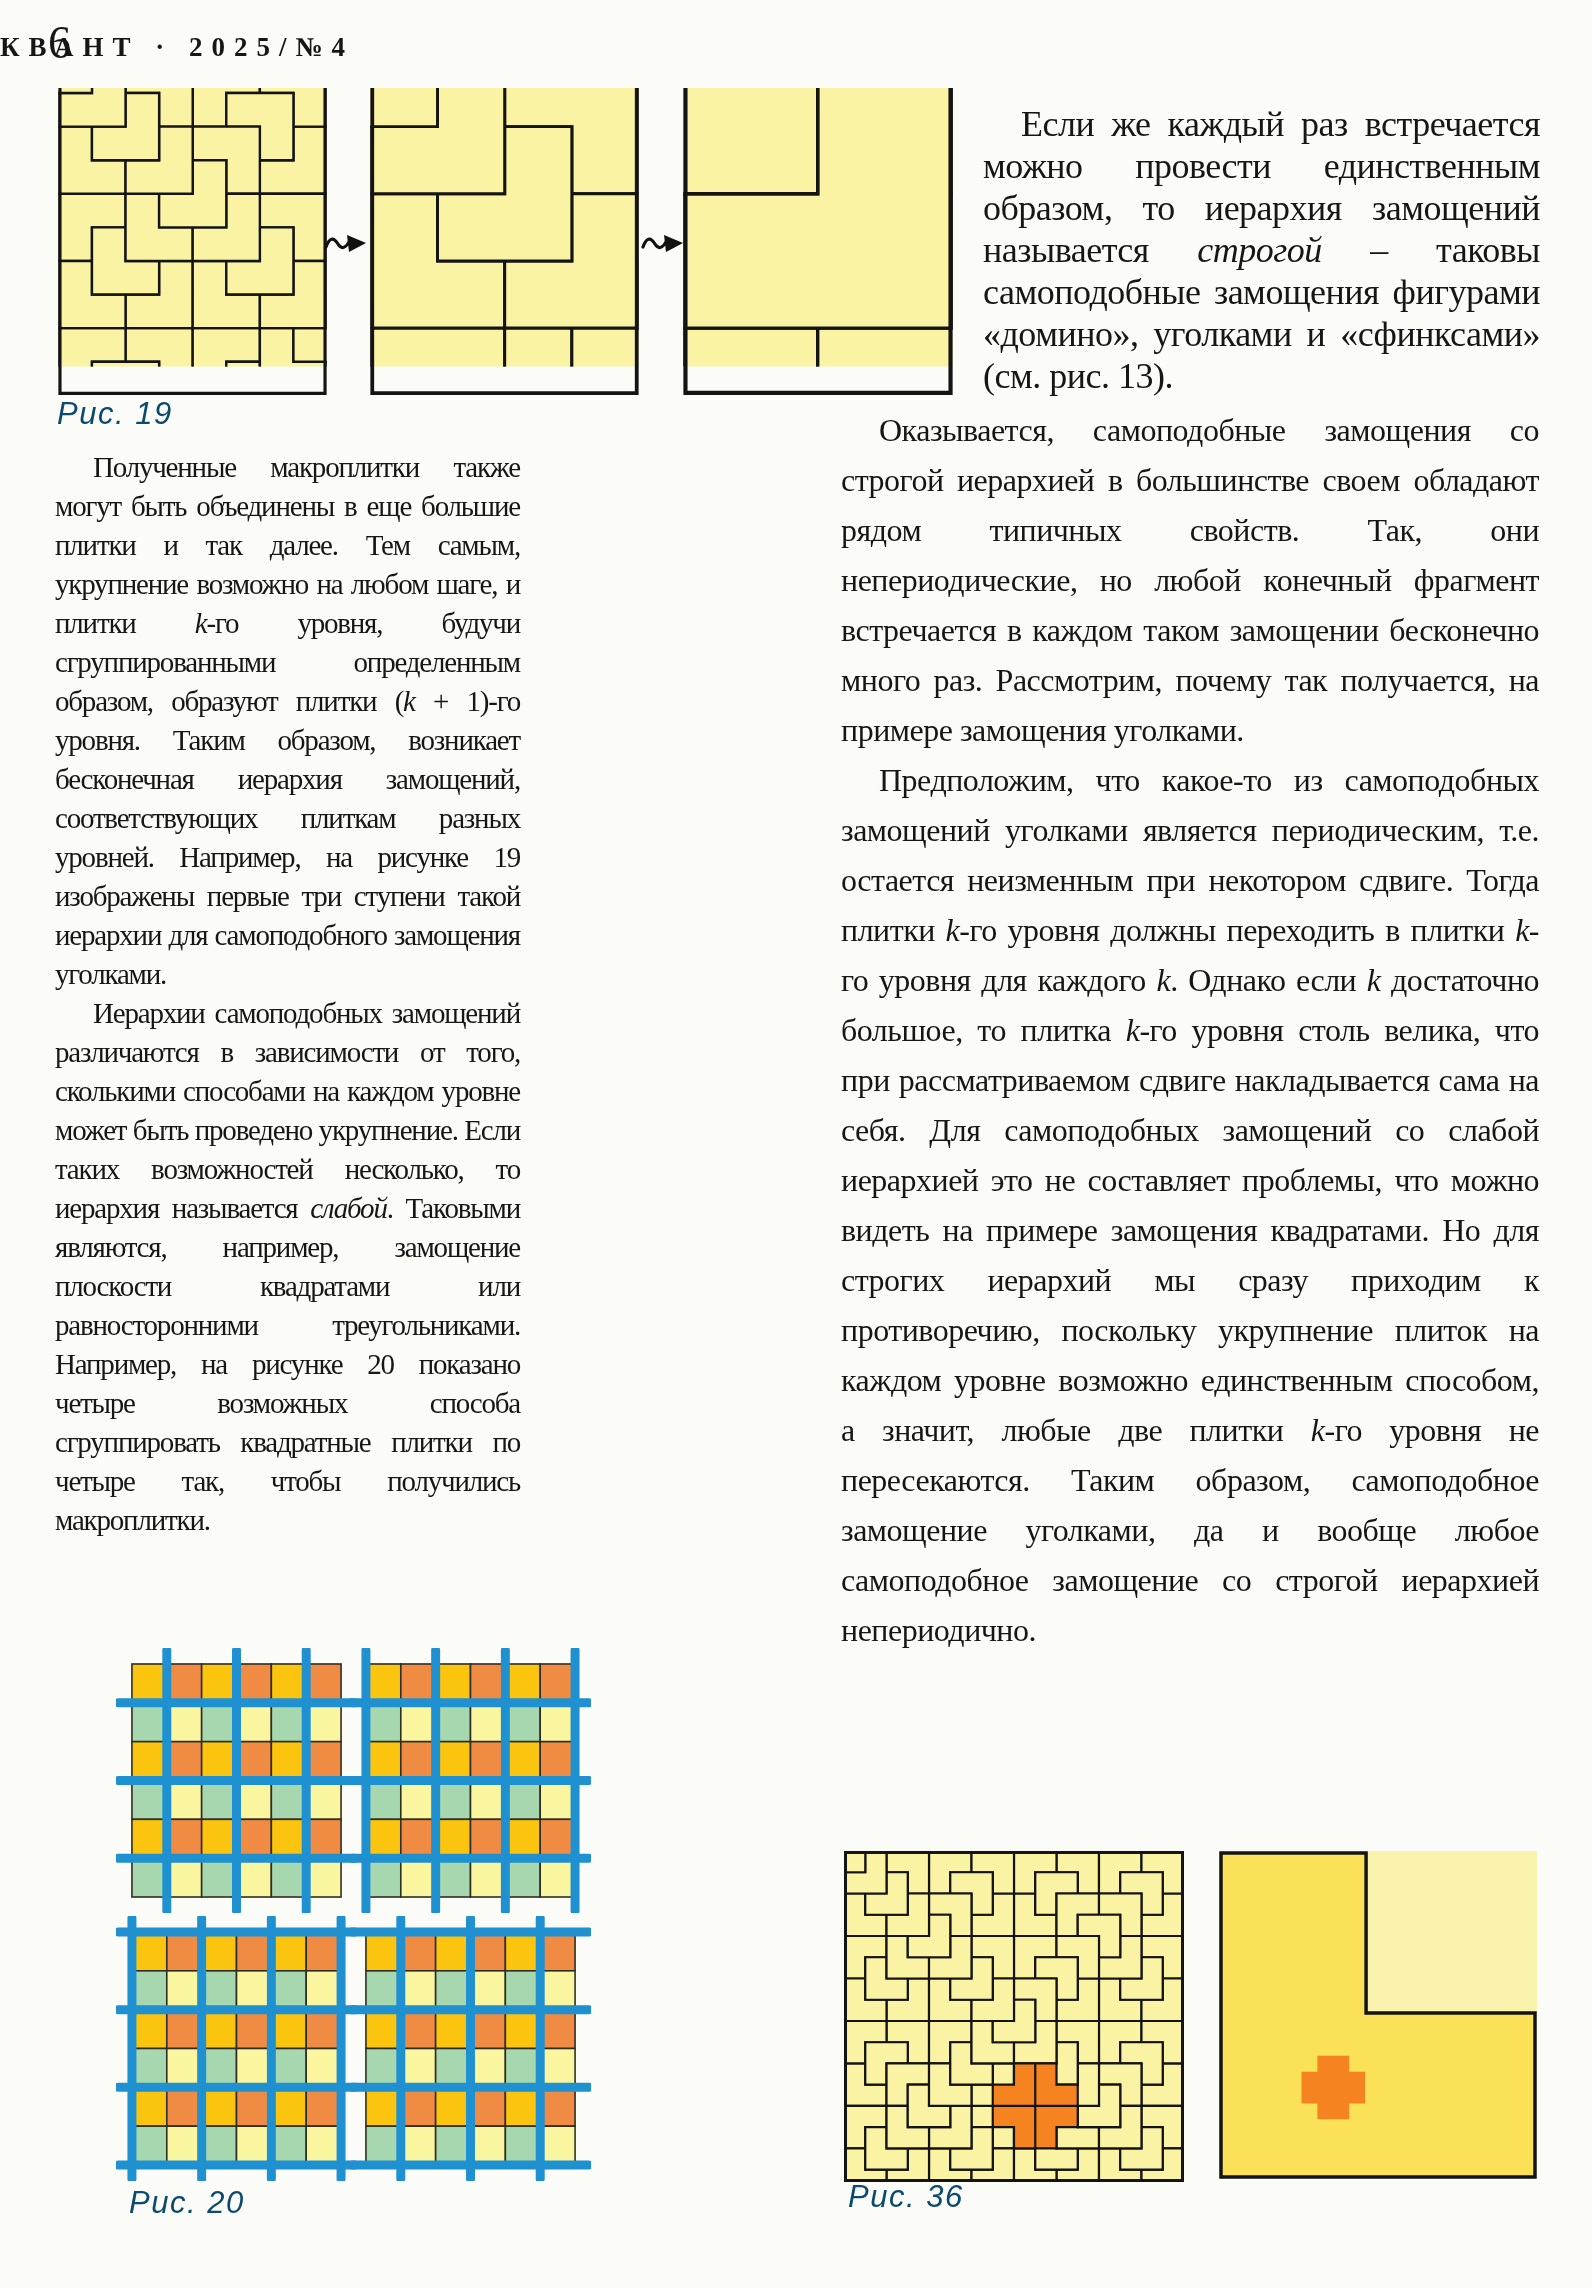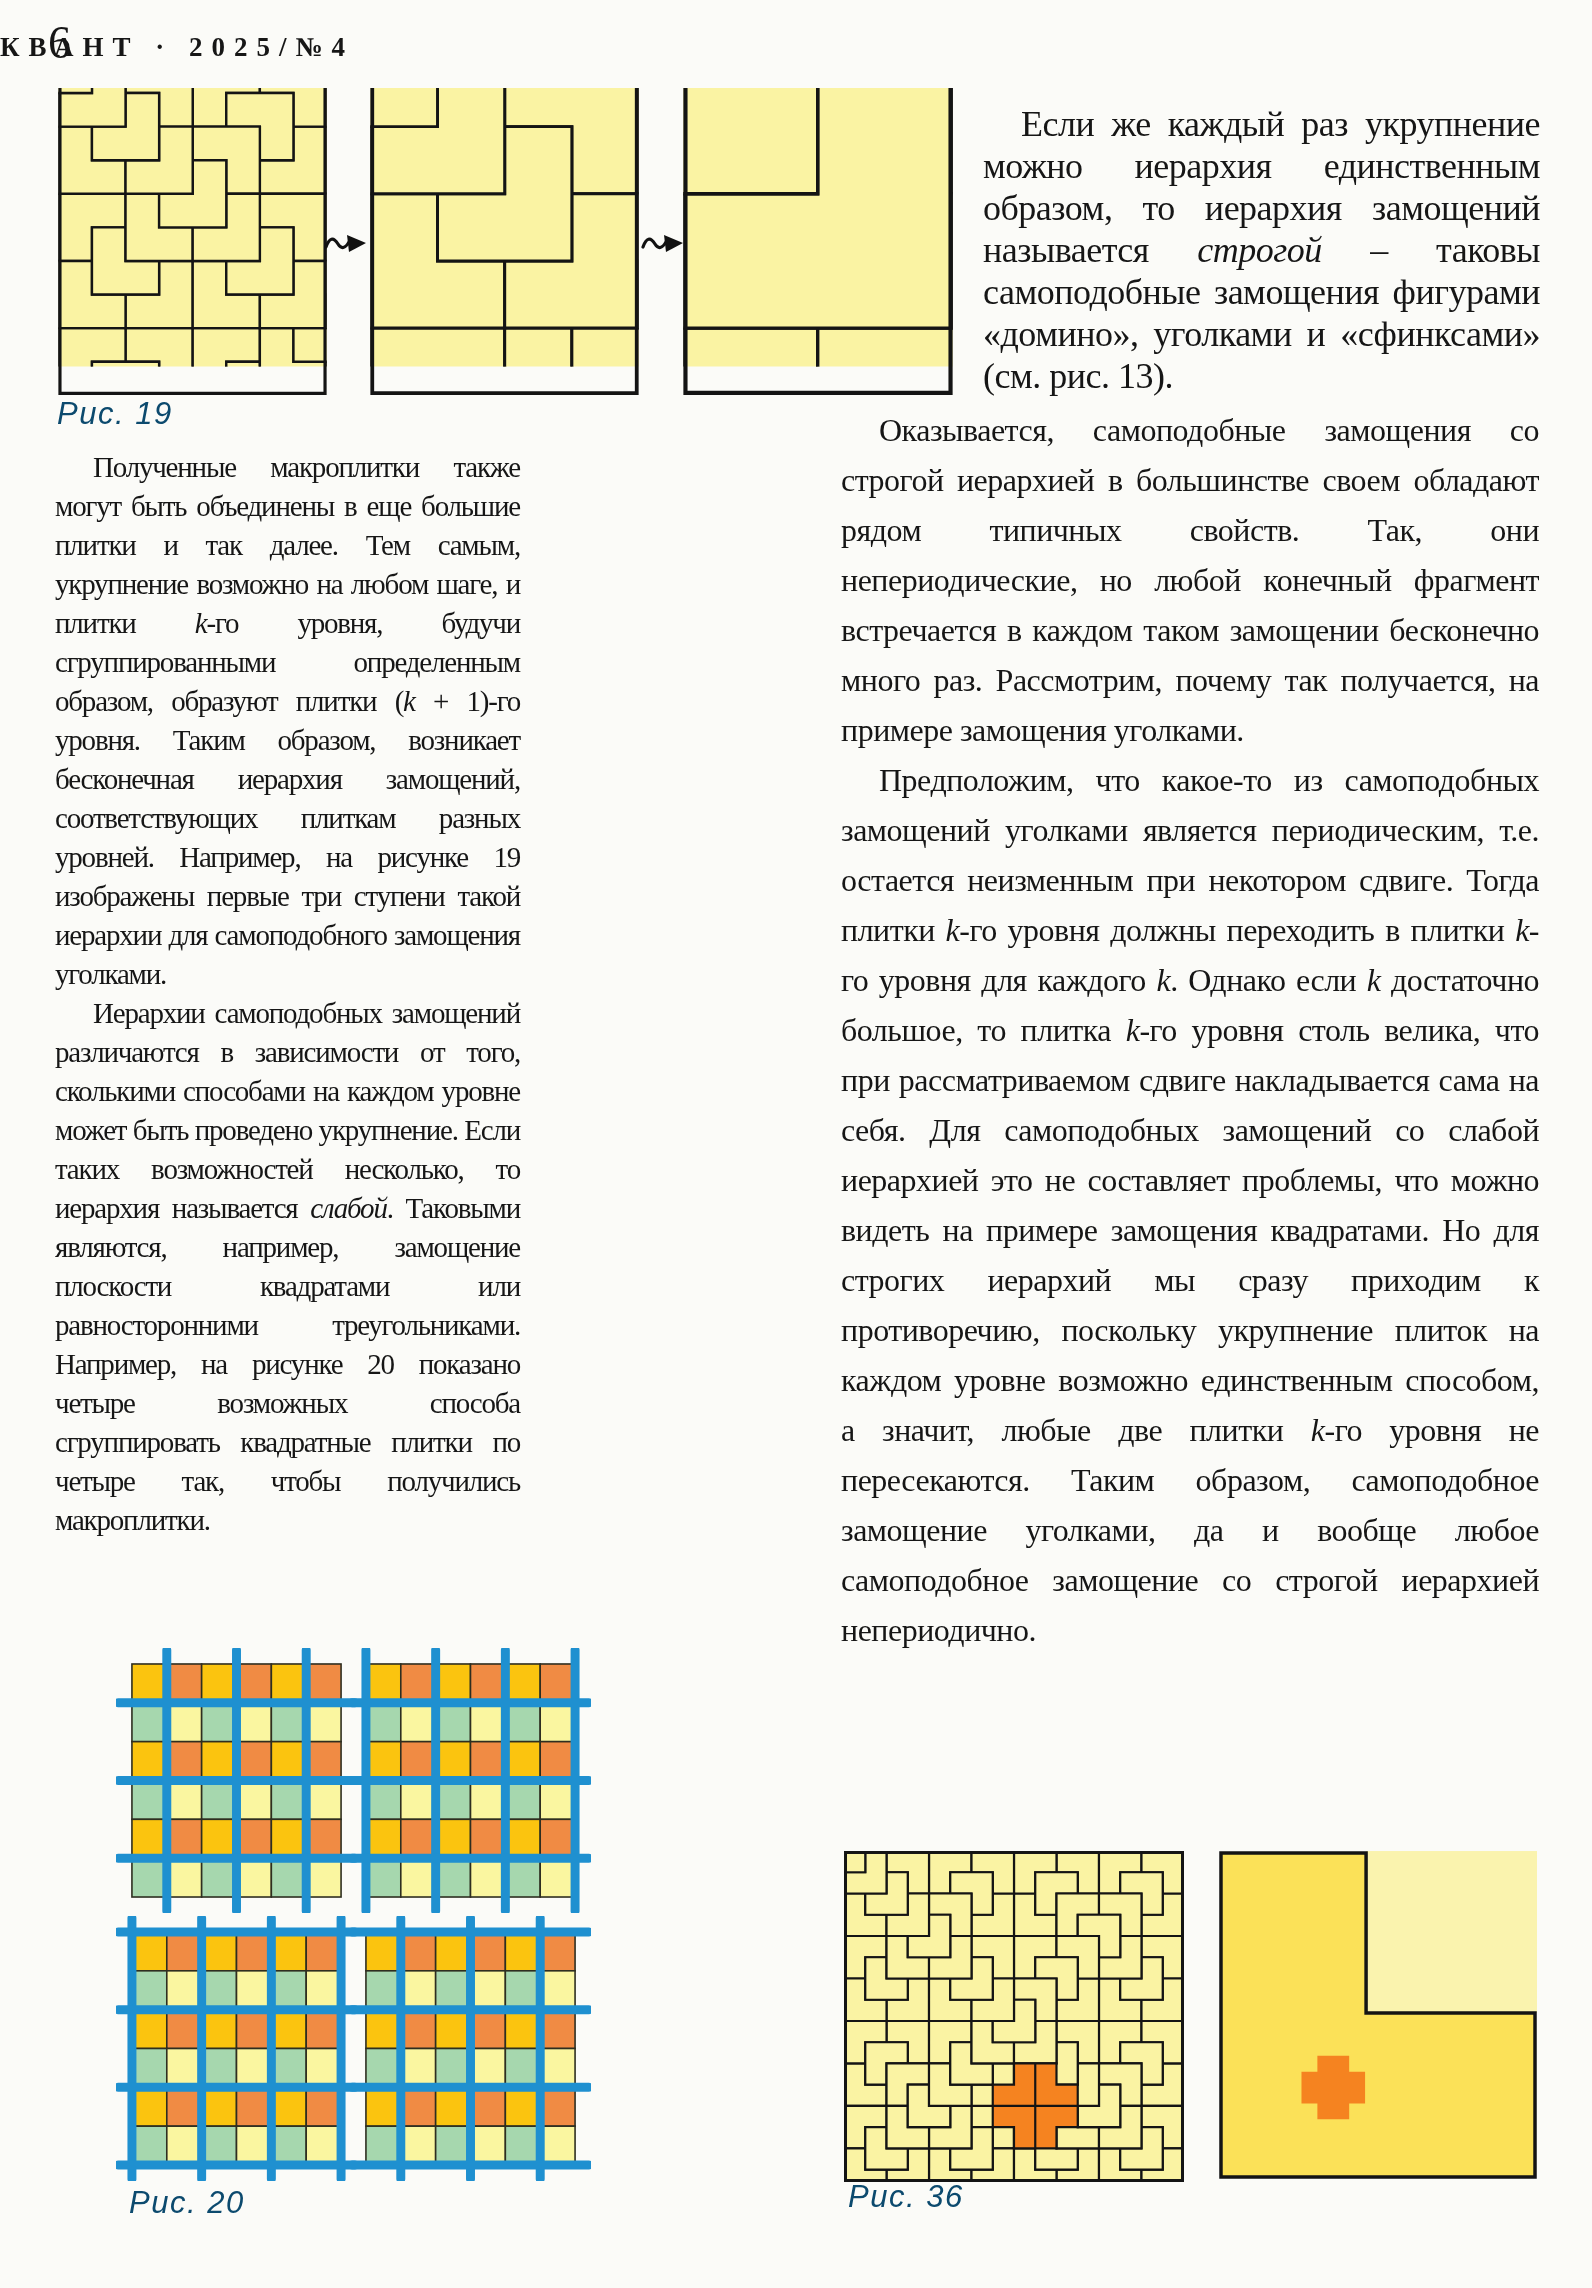--- a/index.html
+++ b/index.html
@@ -113,21 +113,21 @@
     </g>
     <path d="M2.1 0 L2.1 306.9 L268.9 306.9 L268.9 0" fill="none" stroke="#141414" stroke-width="4.2"></path>
   </svg>
 <div class="abs caption" id="cap19">Рис. 19</div>
 
 <div class="abs textcol" id="leftcol">
     <p class="ind"><span>Полученные макроплитки также могут быть объединены в еще большие плитки и так далее. Тем самым, укрупнение возможно на любом шаге, и плитки </span><i>k</i><span>-го уровня, будучи сгруппированными определенным образом, образуют плитки (</span><i>k</i><span> + 1)-го уровня. Таким образом, возникает бесконечная иерархия замощений, соответствующих плиткам разных уровней. Например, на рисунке 19 изображены первые три ступени такой иерархии для самоподобного замощения уголками.</span></p>
     <p class="ind"><span>Иерархии самоподобных замощений различаются в зависимости от того, сколькими способами на каждом уровне может быть проведено укрупнение. Если таких возможностей несколько, то иерархия называется </span><i>слабой</i><span>. Таковыми являются, например, замощение плоскости квадратами или равносторонними треугольниками. Например, на рисунке 20 показано четыре возможных способа сгруппировать квадратные плитки по четыре так, чтобы получились макроплитки.</span></p>
   </div>
 <div class="abs textcol" id="rightnarrow">
-    <p class="ind"><span>Если же каждый раз укрупнение можно иерархия единственным образом, то иерархия замощений называется </span><i>строгой</i><span> – таковы самоподобные замощения фигурами «домино», уголками и «сфинксами» (см. рис. 13).</span></p>
+    <p class="ind"><span>Если же каждый раз встречается можно провести единственным образом, то иерархия замощений называется </span><i>строгой</i><span> – таковы самоподобные замощения фигурами «домино», уголками и «сфинксами» (см. рис. 13).</span></p>
   </div>
 <div class="abs textcol" id="rightwide">
     <p class="ind"><span>Оказывается, самоподобные замощения со строгой иерархией в большинстве своем обладают рядом типичных свойств. Так, они непериодические, но любой конечный фрагмент встречается в каждом таком замощении бесконечно много раз. Рассмотрим, почему так получается, на примере замощения уголками.</span></p>
     <p class="ind"><span>Предположим, что какое-то из самоподобных замощений уголками является периодическим, т.е. остается неизменным при некотором сдвиге. Тогда плитки </span><i>k</i><span>-го уровня должны переходить в плитки </span><i>k</i><span>-го уровня для каждого </span><i>k</i><span>. Однако если </span><i>k</i><span> достаточно большое, то плитка </span><i>k</i><span>-го уровня столь велика, что при рассматриваемом сдвиге накладывается сама на себя. Для самоподобных замощений со слабой иерархией это не составляет проблемы, что можно видеть на примере замощения квадратами. Но для строгих иерархий мы сразу приходим к противоречию, поскольку укрупнение плиток на каждом уровне возможно единственным способом, а значит, любые две плитки </span><i>k</i><span>-го уровня не пересекаются. Таким образом, самоподобное замощение уголками, да и вообще любое самоподобное замощение со строгой иерархией непериодично.</span></p>
   </div>
 
 <svg class="abs" id="f20a" style="left:116px;top:1648px" width="241" height="265" viewBox="-16 -16 242 266">
     <rect x="0" y="0" width="35" height="39" fill="#FBC40F" stroke="#2E2E20" stroke-width="1.6"></rect>
     <rect x="35" y="0" width="35" height="39" fill="#F08B44" stroke="#2E2E20" stroke-width="1.6"></rect>
     <rect x="70" y="0" width="35" height="39" fill="#FBC40F" stroke="#2E2E20" stroke-width="1.6"></rect>

